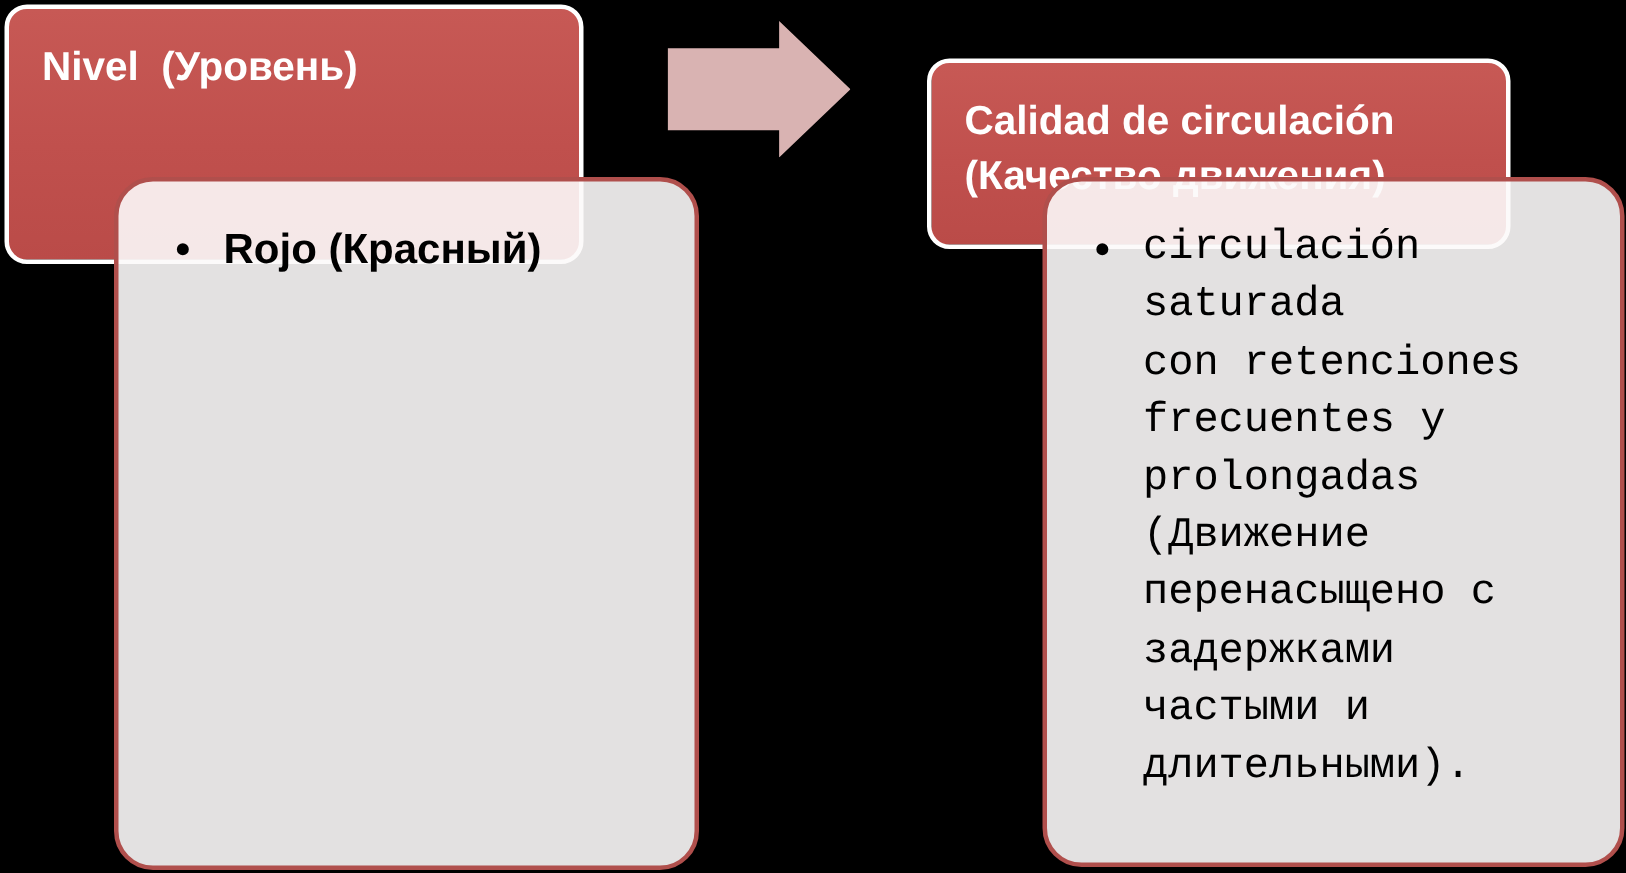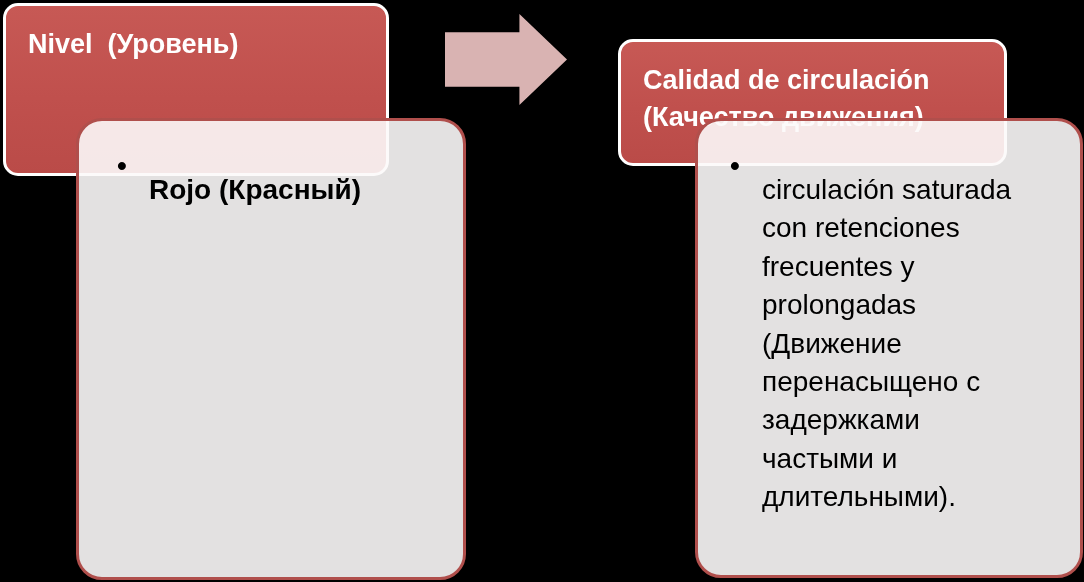--- a/index.html
+++ b/index.html
@@ -57,24 +57,23 @@
     line-height: 38.4px;
     font-weight: bold;
     width: 32px;
     flex: 0 0 32px;
     color: #000;
   }
   .bullet-content {
     font-size: 28px;
     line-height: 38.4px;
     color: #000;
-    margin-top: 24px;
   }
   .bullet-content .item-bold { font-weight: bold; white-space: pre-wrap; }
-  .bullet-content .item-text { font-weight: normal; white-space: pre-wrap; }
+  .bullet-content .item-text { font-weight: normal; white-space: pre-wrap; font-family: Liberation Mono, monospace; }
 
   #flow-arrow {
     position: absolute;
     left: 445px;
     top: 14px;
     width: 122px;
     height: 91px;
     background: #d9b3b2;
     clip-path: polygon(0 20%, 61% 20%, 61% 0%, 100% 50%, 61% 100%, 61% 80%, 0 80%);
     z-index: 1;

